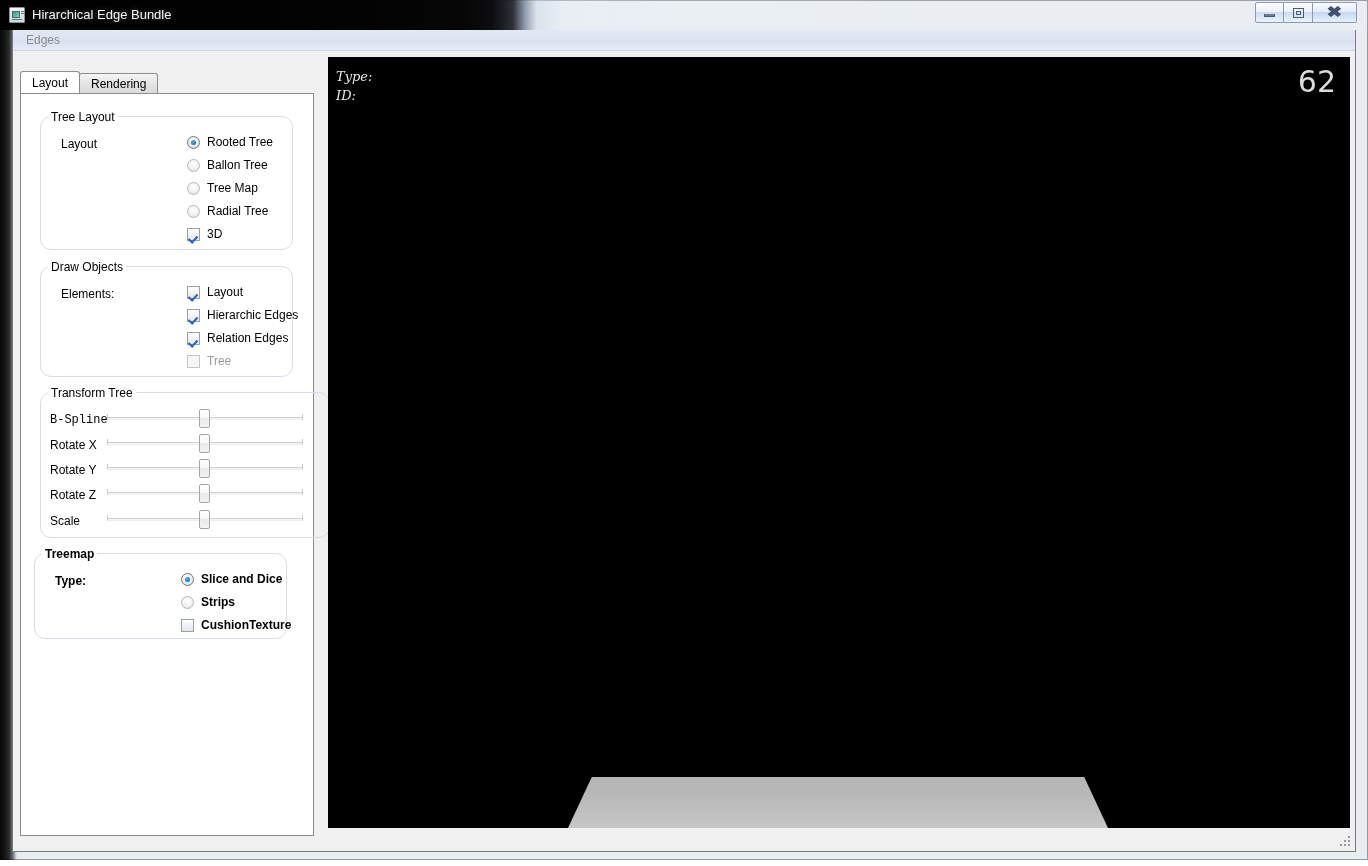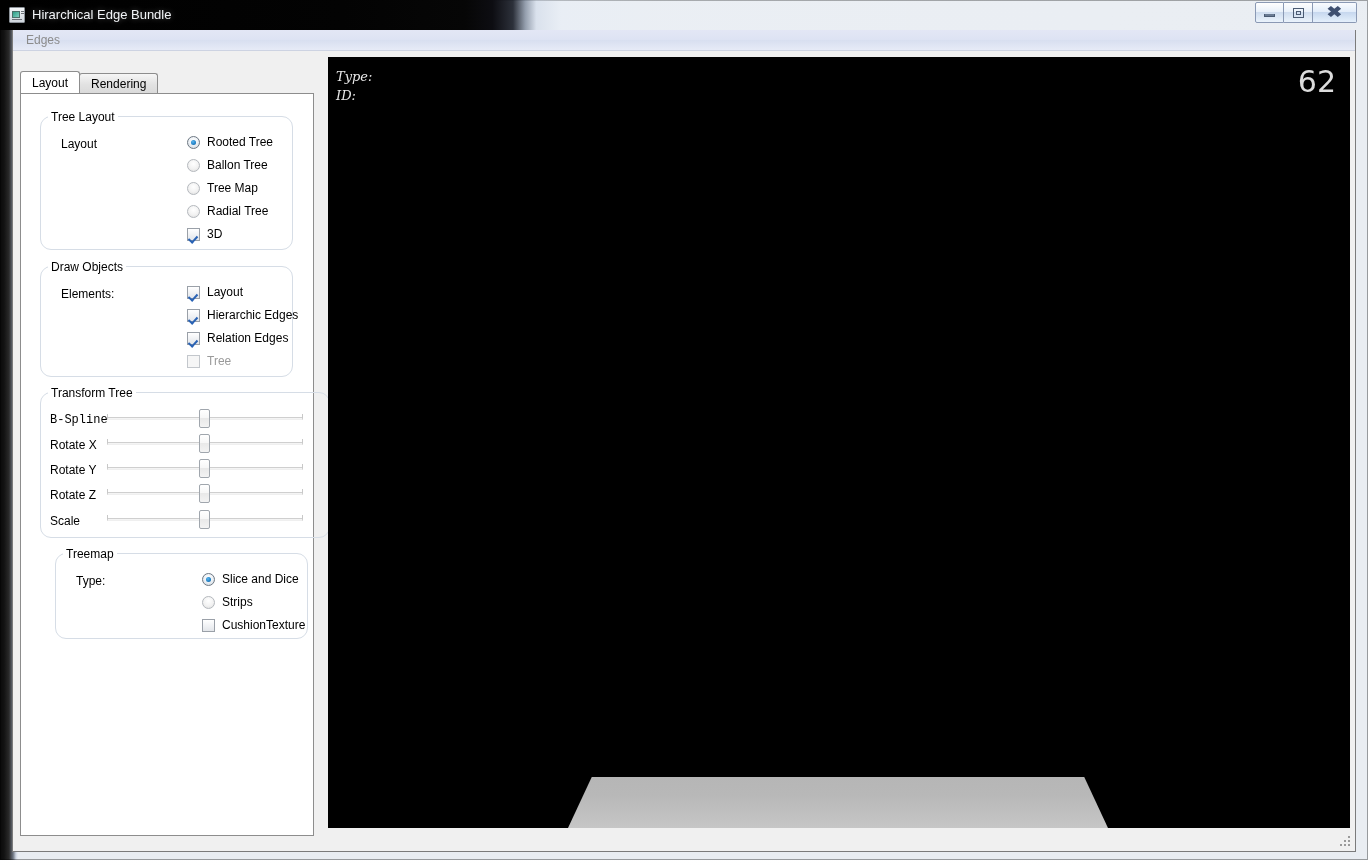--- a/index.html
+++ b/index.html
@@ -582,21 +582,21 @@
 
           <span class="row-label" style="left:9px; top:121px;">Scale</span>
           <div class="slider" style="left:66px; top:116px; width:196px;">
             <span class="track"></span>
             <span class="tick left"></span>
             <span class="tick right"></span>
             <span class="thumb" style="left:92px;"></span>
           </div>
         </div>
 
-        <div class="groupbox" style="left:34px; top:459px; width:253px; height:86px;">
+        <div class="groupbox" style="left:13px; top:459px; width:253px; height:86px;font-weight:bold;">
           <span class="gb-title">Treemap</span>
           <span class="row-label" style="left:20px; top:20px;">Type:</span>
 
           <div class="opt" style="left:146px; top:18px;">
             <span class="radio checked"></span>
             <span class="opt-label">Slice and Dice</span>
           </div>
           <div class="opt" style="left:146px; top:41px;">
             <span class="radio"></span>
             <span class="opt-label">Strips</span>

